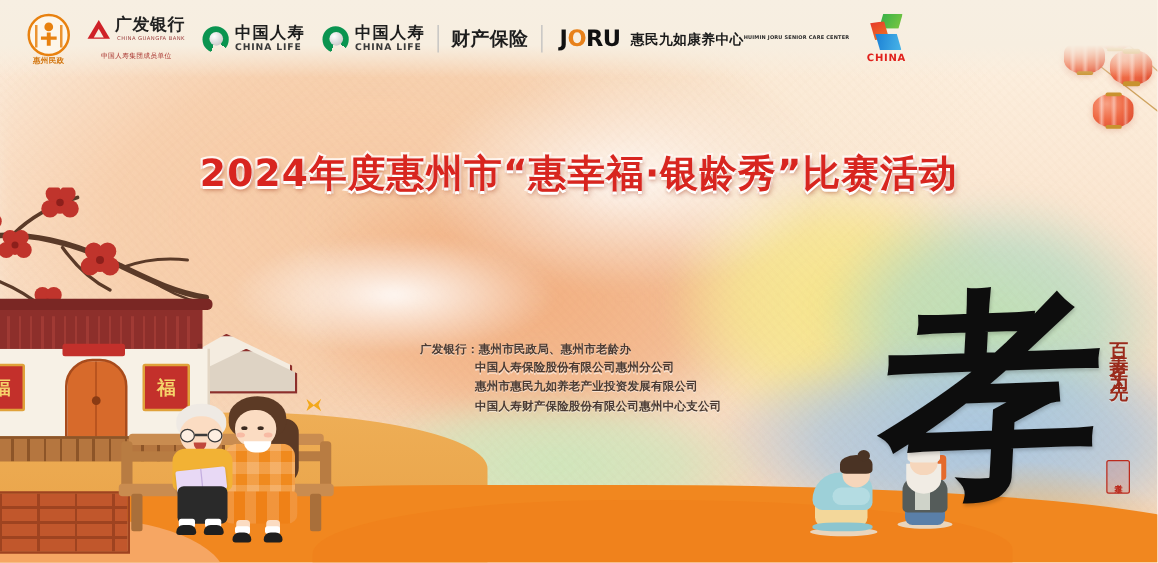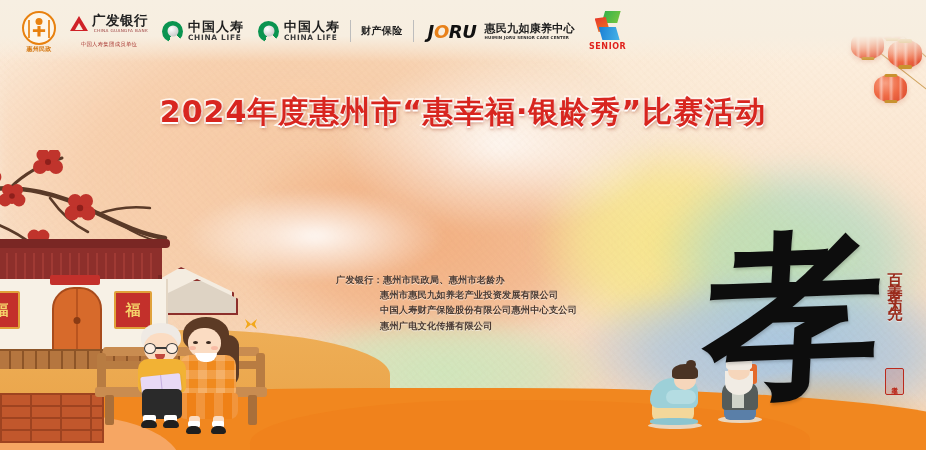--- a/index.html
+++ b/index.html
@@ -118,27 +118,27 @@
   }
   .cl-mark:after{
     content:"";position:absolute;left:50%;top:50%;transform:translate(-50%,-50%);
     width:11px;height:11px;border-radius:50%;
     background:radial-gradient(circle at 35% 32%,#ffffff 0%,#d9d9d9 55%,#b6b6b6 100%);
   }
   .cl-txt{display:flex;flex-direction:column;line-height:1;}
   .cl-cn{font-size:13px;font-weight:700;color:#1d1d1d;letter-spacing:1px;}
   .cl-en{font-size:7.4px;font-weight:700;color:#3a3a3a;letter-spacing:.7px;margin-top:1px;}
   .cl-div{width:1px;height:22px;background:#bdbdbd;margin:0 5px;}
-  .cl-pc{font-size:10px;font-weight:700;color:#1d1d1d;letter-spacing:.4px;}
+  .cl-pc{font-size:15px;font-weight:700;color:#1d1d1d;letter-spacing:.4px;}
   .cl-div2{width:1px;height:22px;background:#bdbdbd;margin-left:5px;}
 
   
-  .joru-mark{font-size:18px;font-weight:800;color:#111;letter-spacing:-.4px;font-family:"DejaVu Sans",sans-serif;font-style:italic;}
+  .joru-mark{font-size:18px;font-weight:800;color:#111;letter-spacing:-.4px;font-family:"DejaVu Sans",sans-serif;}
   .joru-mark .o{color:#e8811a;}
-  .joru-txt{display:flex;flex-direction:column;line-height:1;margin-left:3px;}
+  .joru-txt{display:flex;flex-direction:row;line-height:1;margin-left:3px;}
   .joru-cn{font-size:11px;font-weight:700;color:#1a1a1a;letter-spacing:.3px;}
   .joru-en{font-size:4px;font-weight:700;color:#2a2a2a;letter-spacing:.15px;margin-top:2px;}
 
   
   .hz-wrap{display:flex;flex-direction:column;align-items:center;gap:1px;}
   .hz-mark{width:30px;height:30px;position:relative;}
   .hz-a{position:absolute;left:9px;top:0;width:19px;height:12px;background:linear-gradient(120deg,#2fae4a,#7ec83f);
         clip-path:polygon(18% 0,100% 0,82% 100%,0 100%);}
   .hz-b{position:absolute;left:2px;top:6px;width:15px;height:15px;background:linear-gradient(150deg,#e6352b,#f07a22);
         clip-path:polygon(0 10%,74% 0,100% 90%,26% 100%);}
@@ -153,21 +153,21 @@
   .t-line{
     font-family:"DejaVu Sans","Liberation Sans",sans-serif;
     font-weight:900;color:#d8251f;letter-spacing:1px;line-height:1.22;
     -webkit-text-stroke:3.4px #fff6ef;
     paint-order:stroke fill;
     text-shadow:
       0 2px 0 #ffffff,
       0 3px 3px rgba(170,60,30,.35),
       2px 3px 4px rgba(150,50,25,.25);
   }
-  .t1{font-size:30px;}
+  .t1{font-size:30px;margin-top:28px;}
   .t2{font-size:30px;margin-top:4px;}
 
   
   .org{
     position:absolute;left:336px;top:272px;z-index:25;
     font-family:"DejaVu Sans","Liberation Sans",sans-serif;
     font-size:9.2px;font-weight:700;color:#4a3a32;line-height:1.65;
     letter-spacing:.2px;
     text-shadow:0 1px 0 rgba(255,255,255,.55);
   }
@@ -590,23 +590,23 @@
   <div class="seal">孝道</div>
 
   <div class="title-wrap">
     <div class="t-line t1">2024年度惠州市“惠幸福·银龄秀”比赛活动</div>
   </div>
 
   <div class="org">
     <div>
       <span>广发银行：</span><span>惠州市民政局、惠州市老龄办</span>
     </div>
+    <span class="ind">中国人寿保险股份有限公司惠州分公司</span>
     <span class="ind">惠州市惠民九如养老产业投资发展有限公司</span>
     <span class="ind">中国人寿财产保险股份有限公司惠州中心支公司</span>
-    <span class="ind">惠州广电文化传播有限公司</span>
     <span class="gap"></span>
   </div>
 
   <div class="logo-strip">
 
     <div class="logo emb-wrap">
       <div class="emb-circle">
         <div class="emb-bars">
             <span></span>
             <span></span>
@@ -652,18 +652,18 @@
         <span class="joru-en">HUIMIN JORU SENIOR CARE CENTER</span>
       </div>
     </div>
 
     <div class="logo hz-wrap">
       <div class="hz-mark">
         <div class="hz-a"></div>
           <div class="hz-b"></div>
           <div class="hz-c"></div>
       </div>
-      <div class="hz-cap">SENIOR</div>
+      <div class="hz-cap">CHINA</div>
     </div>
 
   </div>
 
 </div>
 
 </body></html>

